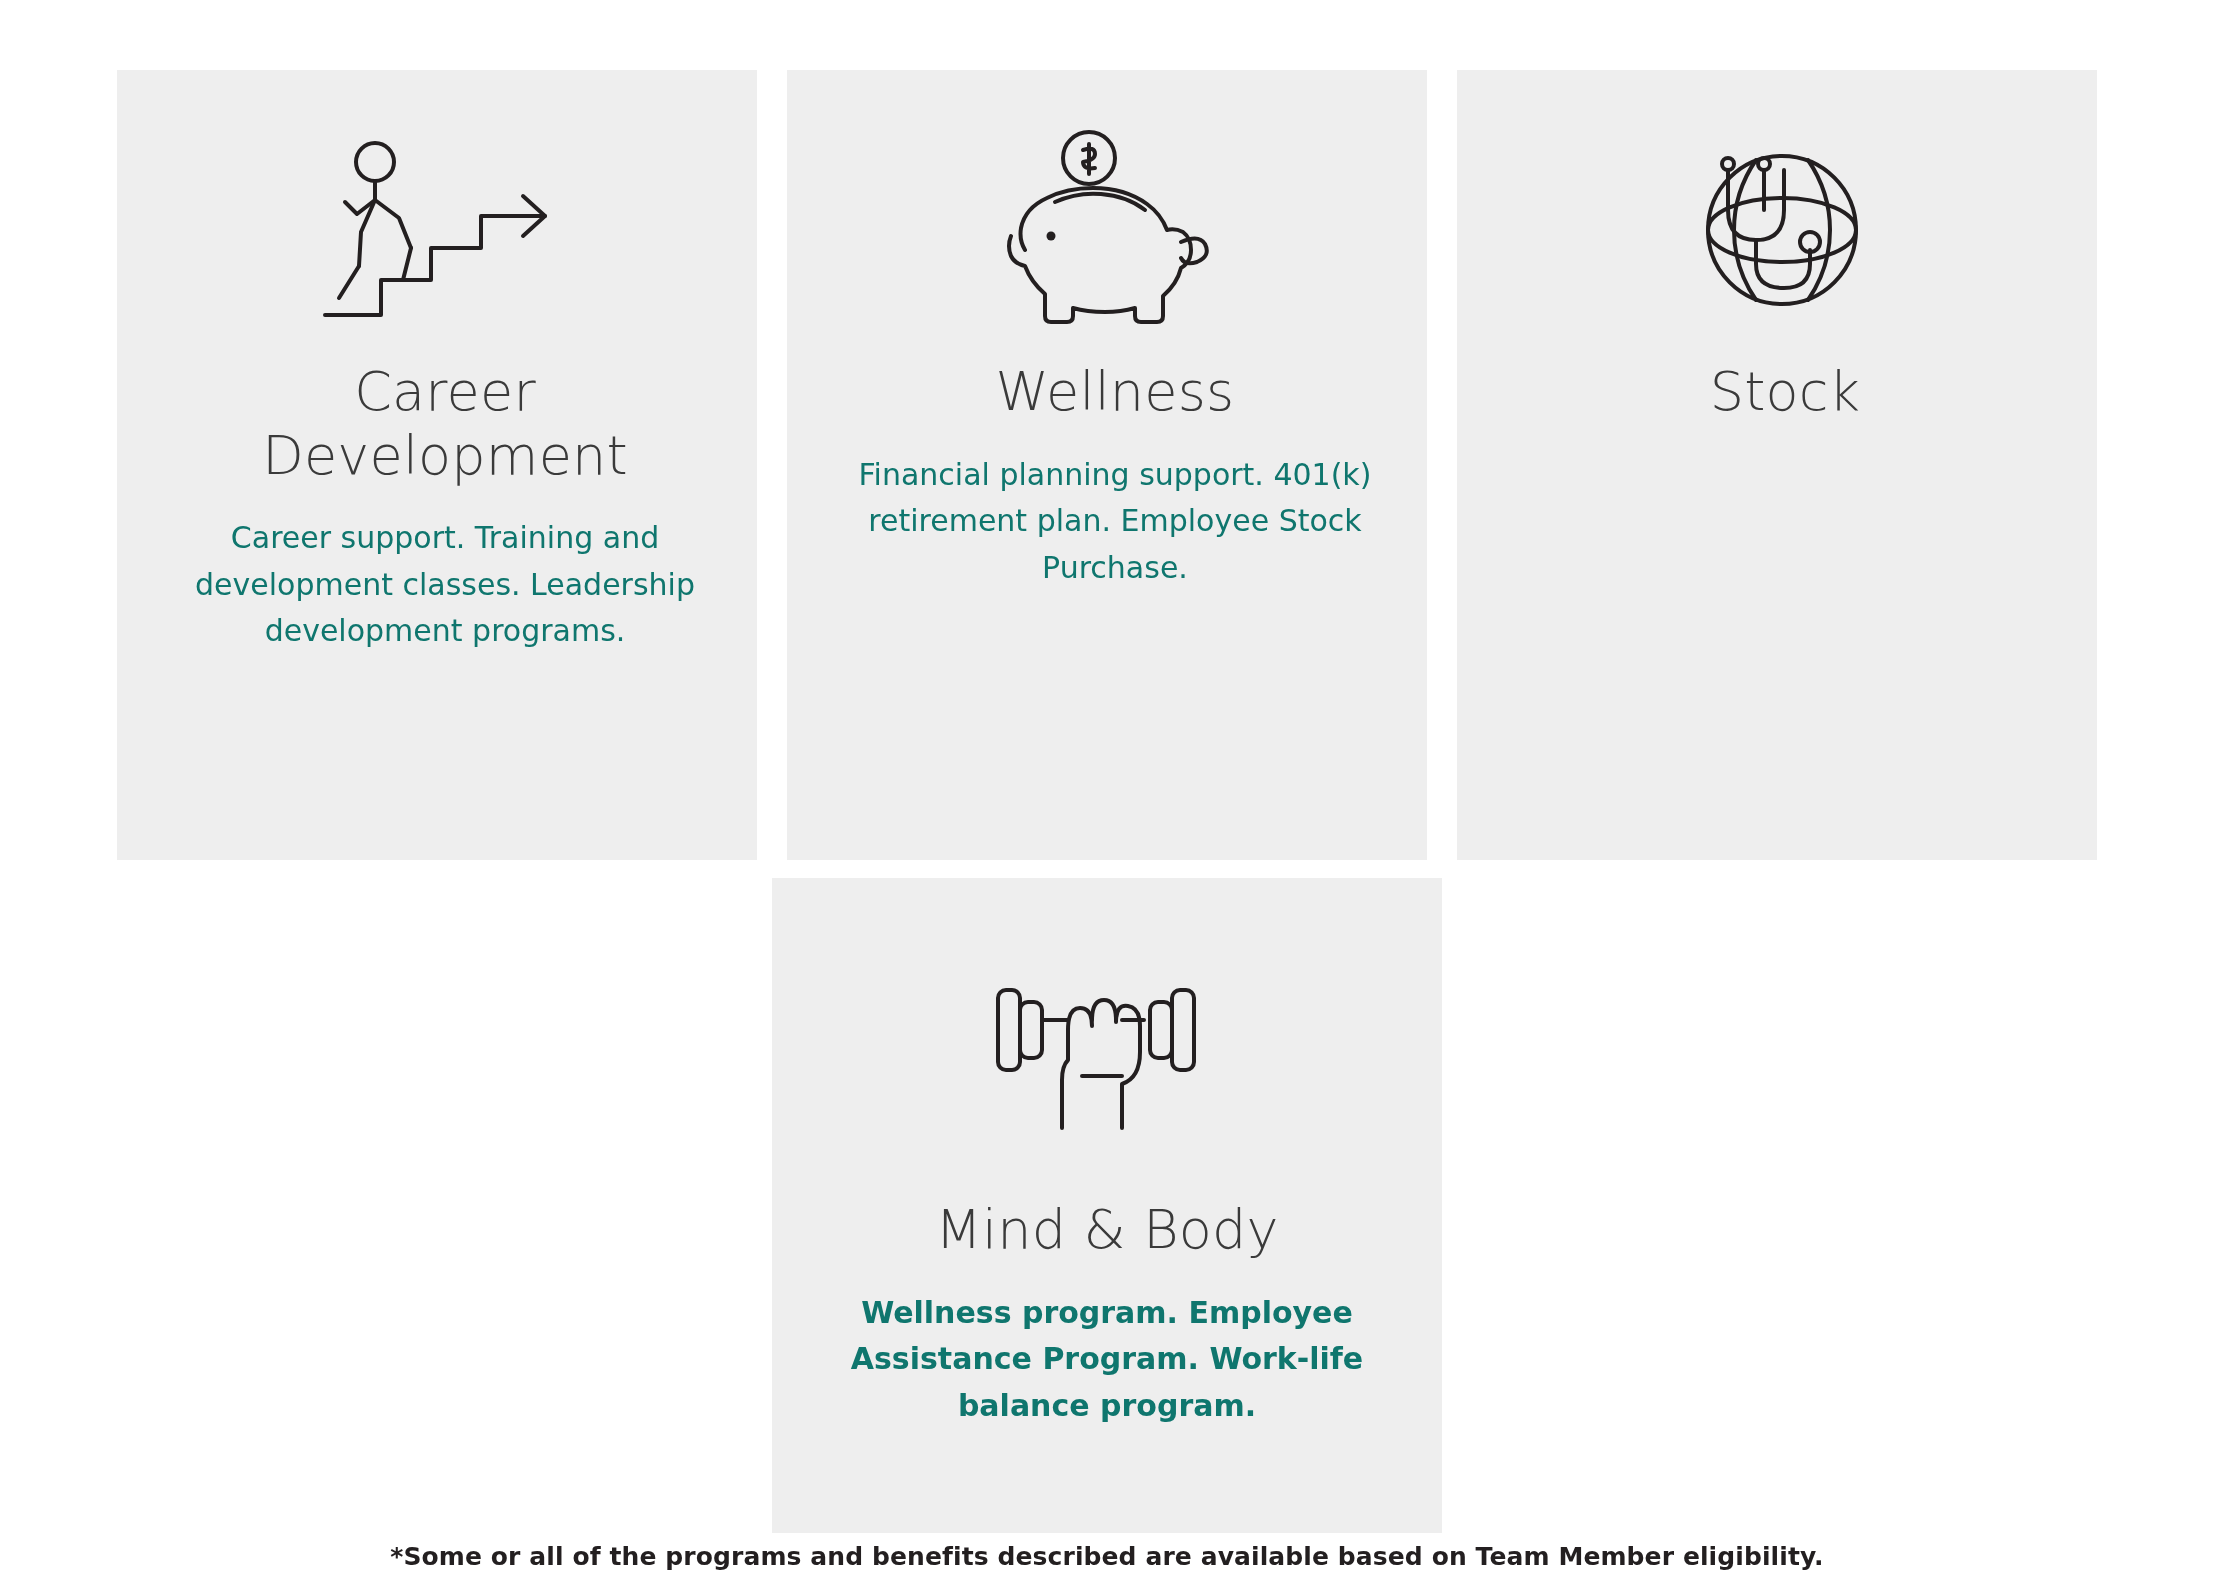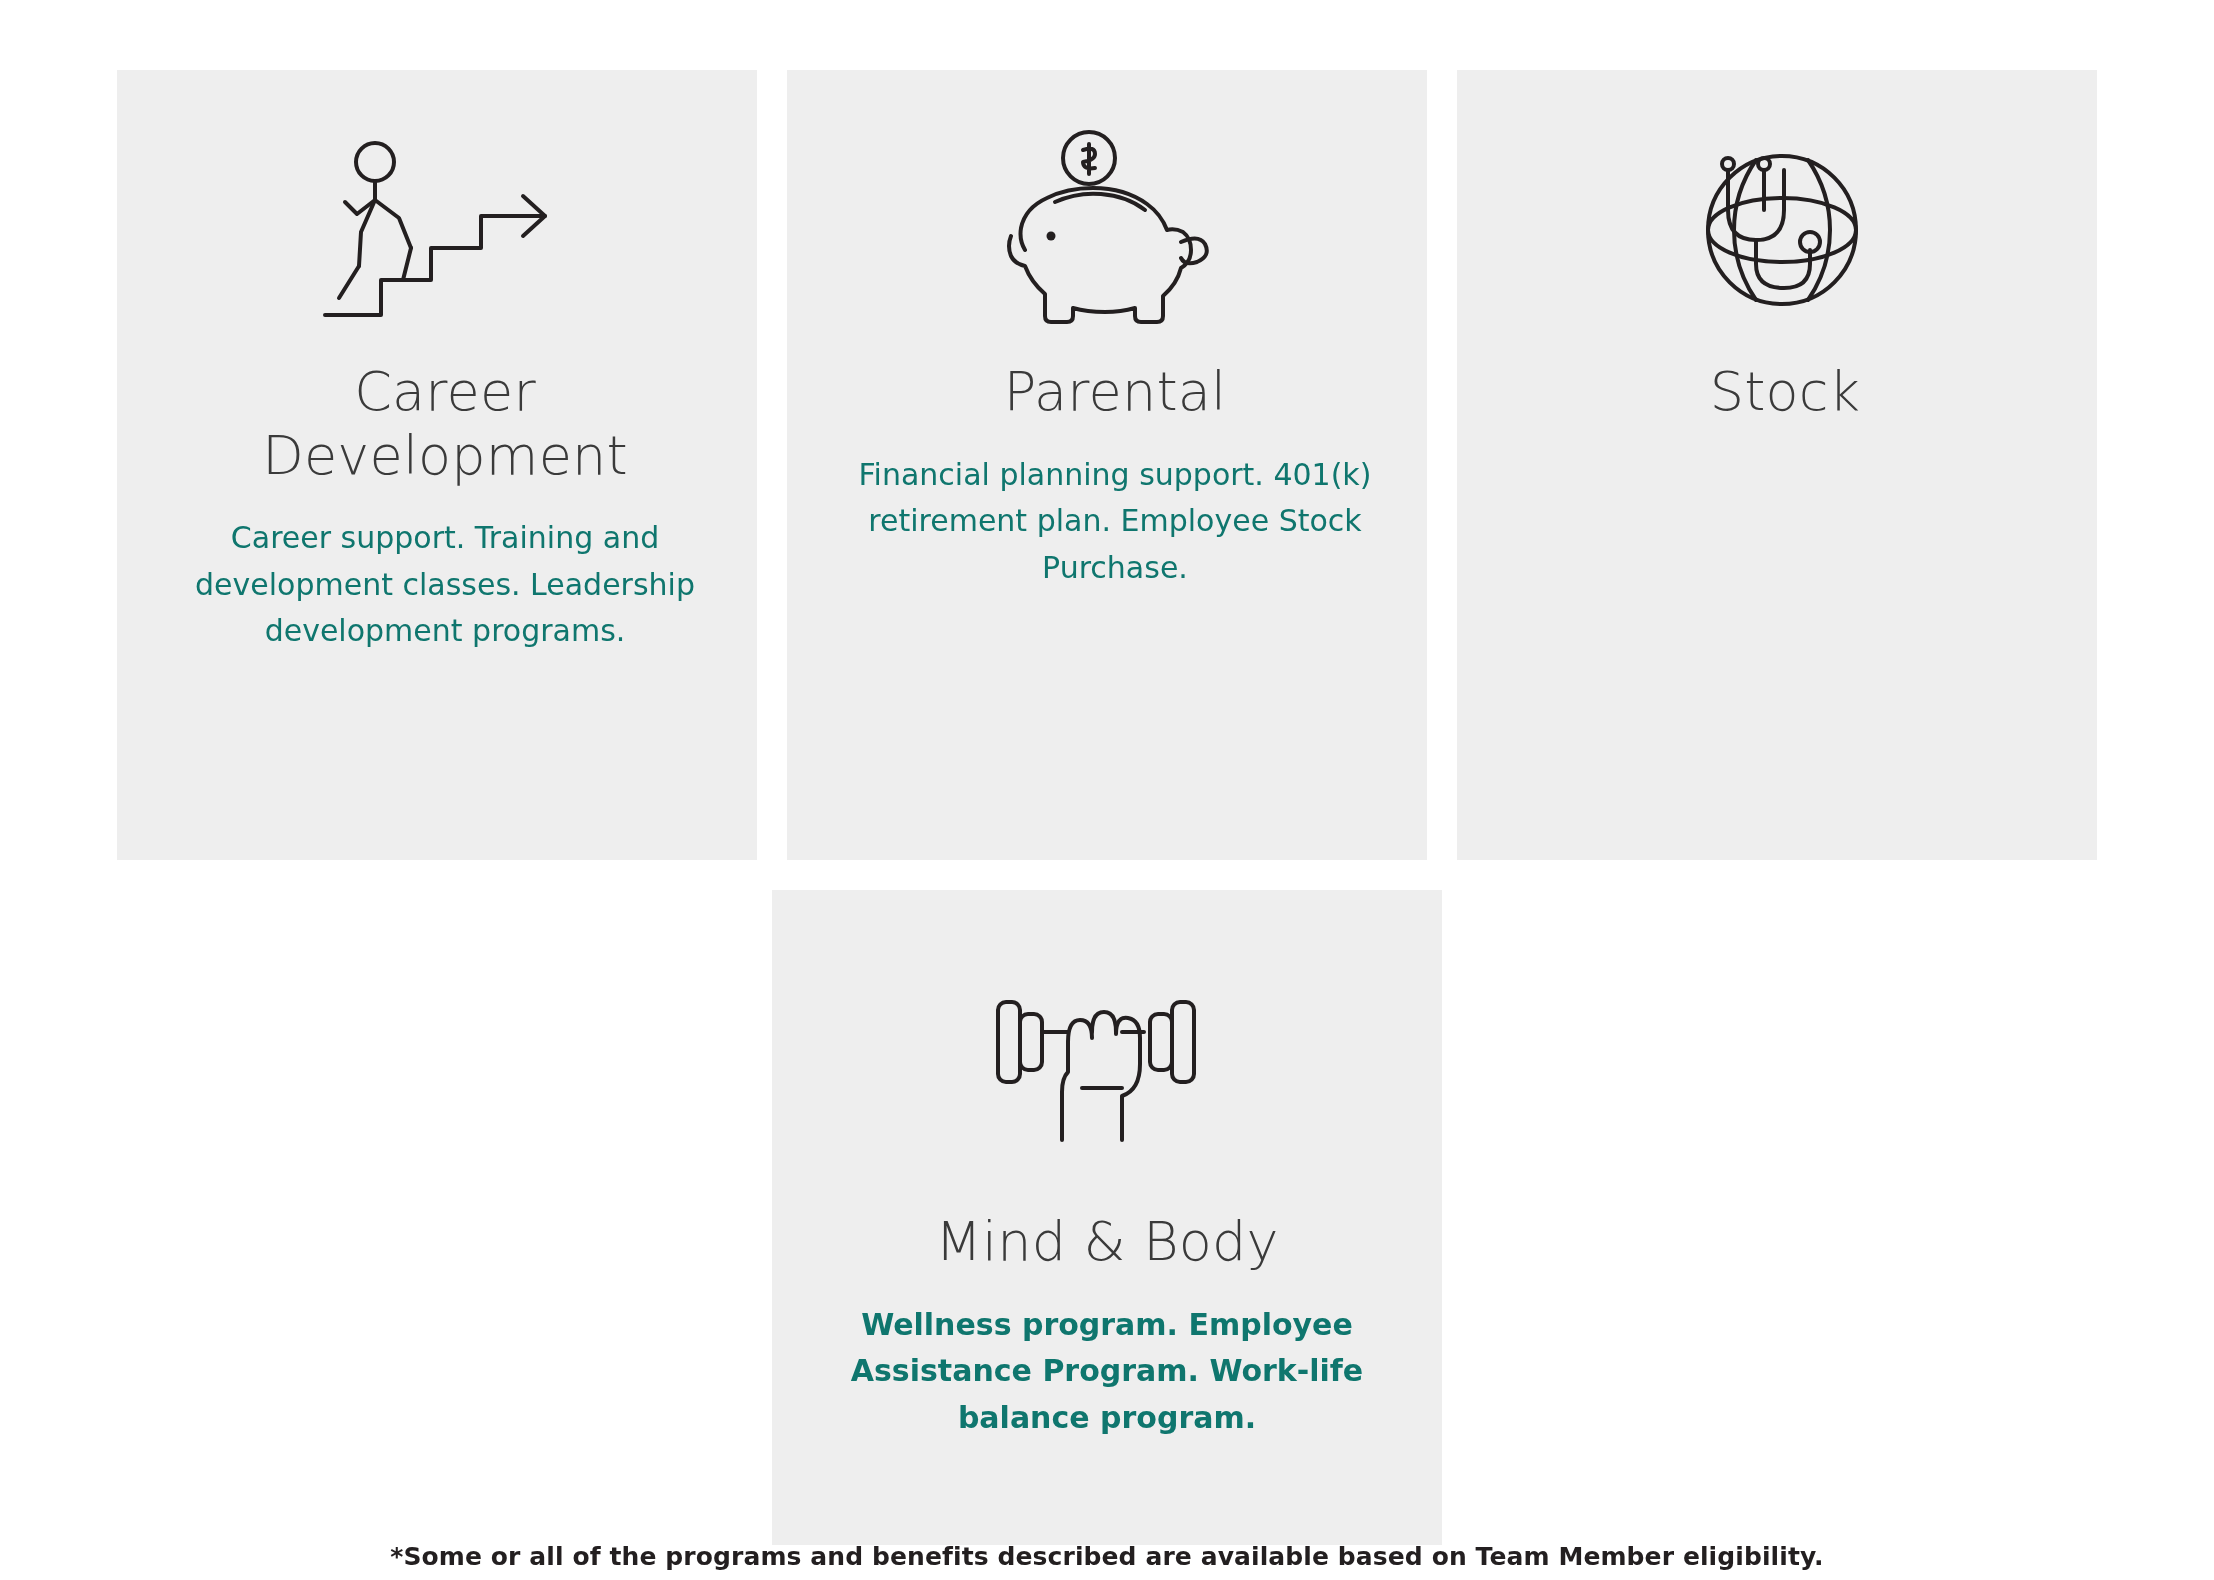--- a/index.html
+++ b/index.html
@@ -25,21 +25,21 @@
   .grid-row {
     display: flex;
     justify-content: center;
     gap: 30px;
   }
 
   .row-one {
     padding-top: 70px;
   }
   .row-two {
-    margin-top: 30px;
+    margin-top: 18px;
   }
 
   .card {
     background: #eeeeee;
     box-sizing: border-box;
     display: flex;
     flex-direction: column;
     align-items: center;
   }
 
@@ -136,21 +136,21 @@
       <div class="icon-box">
         <svg width="260" height="210" viewBox="0 0 260 210" fill="none" stroke="#231f20" stroke-width="4" stroke-linecap="round" stroke-linejoin="round">
           <circle cx="104" cy="28" r="26"></circle>
           <path d="M104 14 L104 44 M98 20 Q110 16 110 24 Q110 30 98 32 Q98 40 110 38"></path>
           <path d="M40 120 Q34 110 36 98 Q40 78 62 68 Q82 58 108 58 Q140 58 162 74 Q176 84 182 100 Q190 98 198 102 Q206 108 206 120 Q206 132 196 138 Q192 154 178 166 L178 186 Q178 192 172 192 L156 192 Q150 192 150 186 L150 178 Q136 182 120 182 Q102 182 88 178 L88 186 Q88 192 82 192 L66 192 Q60 192 60 186 L60 164 Q46 152 40 136 Q30 134 26 126 Q22 116 26 106"></path>
           <path d="M70 72 Q92 62 116 64 Q142 66 160 80"></path>
           <circle cx="66" cy="106" r="4.5" fill="#231f20" stroke="none"></circle>
           <path d="M196 112 Q214 104 220 114 Q226 126 212 132 Q200 136 196 128"></path>
         </svg>
       </div>
-      <div class="card-title">Parental</div>
+      <div class="card-title">Wellness</div>
       <div class="card-body">Financial planning support. 401(k) retirement plan. Employee Stock Purchase.</div>
     </div>
 
     <div class="card card-wide">
       <div class="icon-box">
         <svg width="250" height="210" viewBox="0 0 250 210" fill="none" stroke="#231f20" stroke-width="4" stroke-linecap="round" stroke-linejoin="round">
           <circle cx="122" cy="100" r="74"></circle>
           <ellipse cx="122" cy="100" rx="74" ry="32"></ellipse>
           <path d="M96 30 Q74 62 74 100 Q74 138 96 170"></path>
           <path d="M148 30 Q170 62 170 100 Q170 138 148 170"></path>

